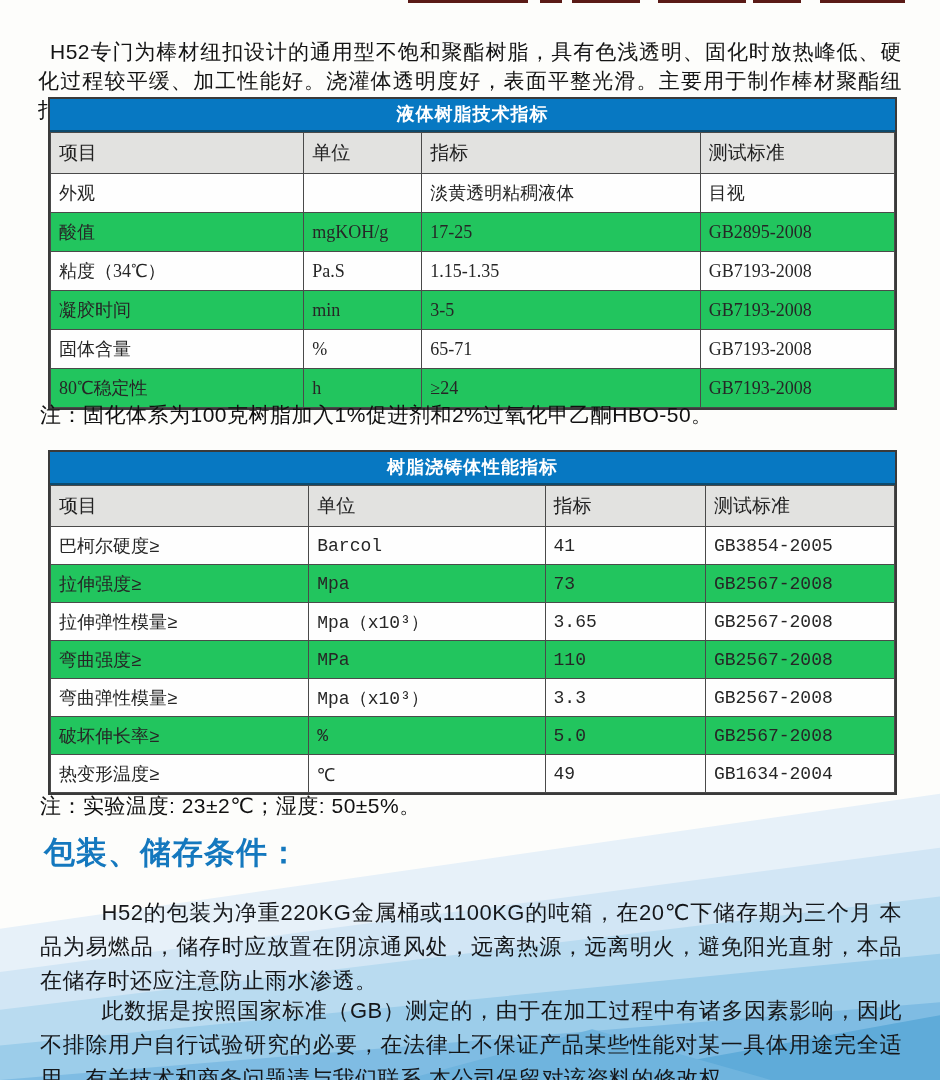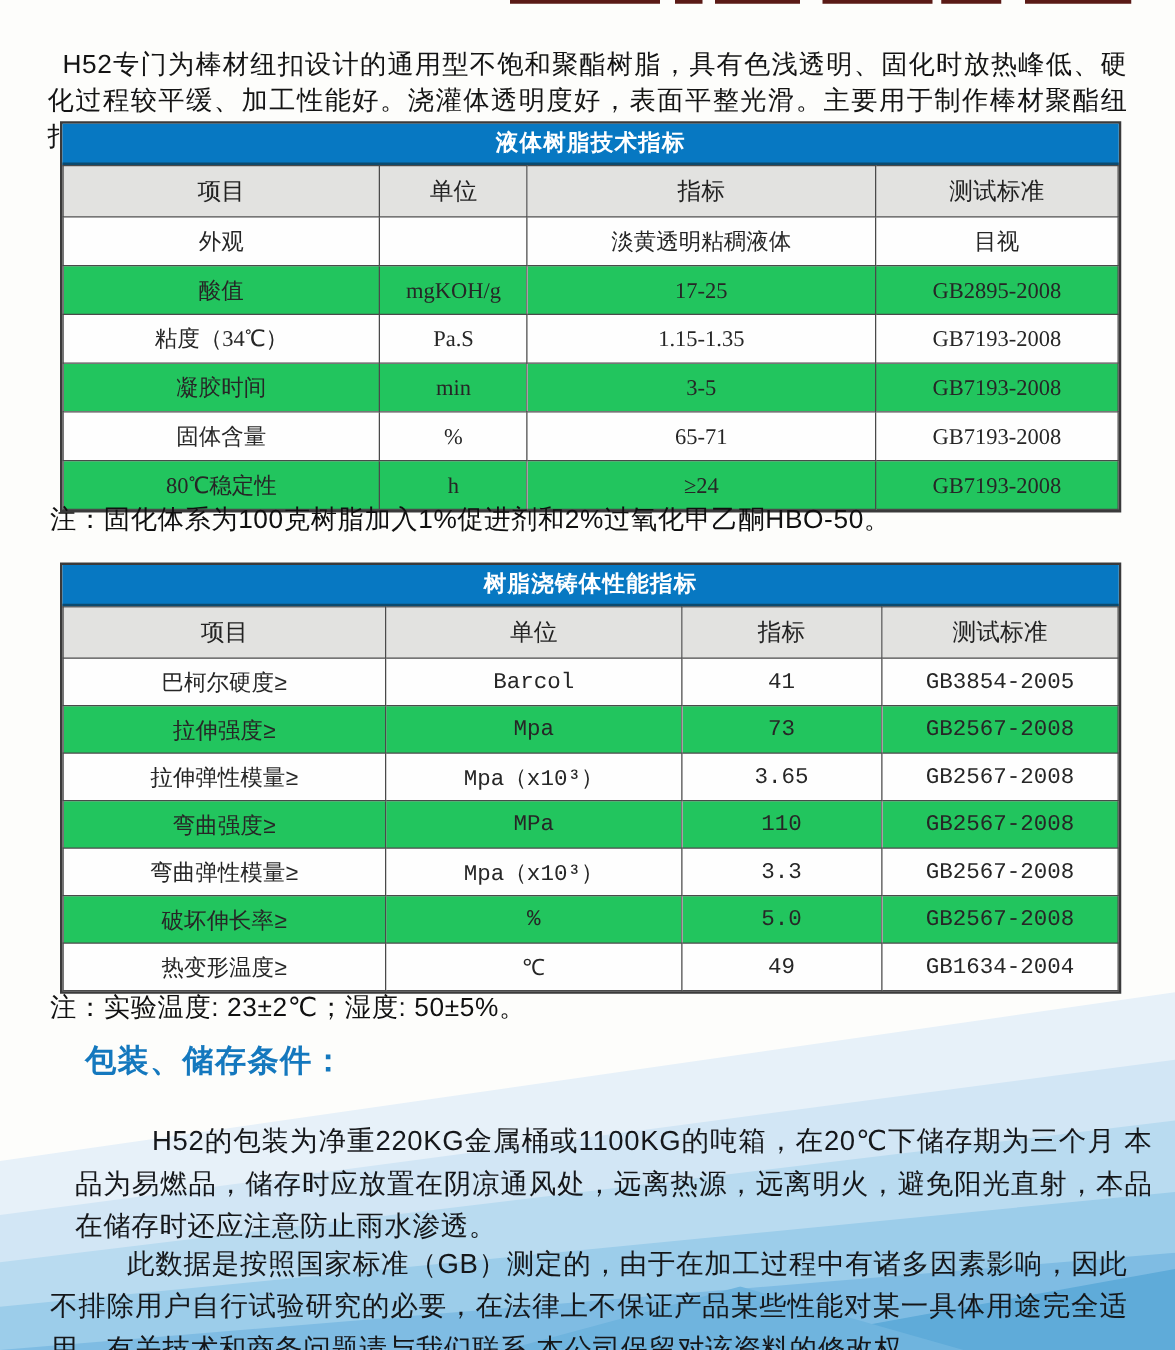--- a/index.html
+++ b/index.html
@@ -34,47 +34,47 @@
   }
 
   .tbl-wrap{position:absolute;left:48px;width:845px;border:2px solid #3a3a3a;background:#fff;}
   .tbl1{top:97px;}
   .tbl2{top:450px;}
   .tbl-title{
     height:31px;line-height:31px;text-align:center;background:#0778c2;color:#ffffff;
     font-size:18px;font-weight:bold;border-bottom:2px solid #0c4a6e;letter-spacing:1px;
   }
   table{border-collapse:collapse;width:100%;table-layout:fixed;}
-  th,td{border:1px solid #4a4a4a;text-align:center;vertical-align:middle;padding:0 8px;
+  th,td{border:1px solid #4a4a4a;text-align:left;vertical-align:middle;padding:0 8px;
         overflow:hidden;white-space:nowrap;}
   th{height:40px;background:#e2e2e0;font-size:19px;font-weight:normal;color:#222;}
   .tbl1 td{height:38px;font-family:Liberation Serif, serif;}
   .tbl2 td{height:37px;font-family:Liberation Mono, monospace;}
   td{font-size:18px;color:#262626;background:#fefefe;}
   tr.alt td{background:#22c55e;}
   
   .tbl1 col:nth-child(1){width:30%;} .tbl1 col:nth-child(2){width:14%;}
   .tbl1 col:nth-child(3){width:33%;} .tbl1 col:nth-child(4){width:23%;}
   .tbl2 col:nth-child(1){width:30.6%;} .tbl2 col:nth-child(2){width:28%;}
   .tbl2 col:nth-child(3){width:19%;}   .tbl2 col:nth-child(4){width:22.4%;}
 
   .note{position:absolute;left:40px;font-size:21px;color:#101010;letter-spacing:0.5px;text-align:center;}
   .note1{top:401px;}
   .note2{top:792px;}
 
   .storage-heading{
     position:absolute;left:44px;top:832px;
-    font-size:25px;font-weight:bold;color:#1478be;letter-spacing:1px;margin-left:24px;
+    font-size:31px;font-weight:bold;color:#1478be;letter-spacing:1px;
   }
   .para{
     position:absolute;left:40px;width:862px;
     font-size:22px;line-height:34px;text-align:justify;text-indent:2.8em;
     color:#15171a;letter-spacing:0.5px;
   }
-  .para1{top:874px;margin-left:20px;}
+  .para1{top:874px;}
   .para2{top:972px;}
 </style>
 </head>
 <body>
 
 <div class="bg">
   <div class="bg-l1"></div>
   <div class="bg-l2"></div>
   <div class="bg-l3"></div>
   <div class="bg-l4"></div>

